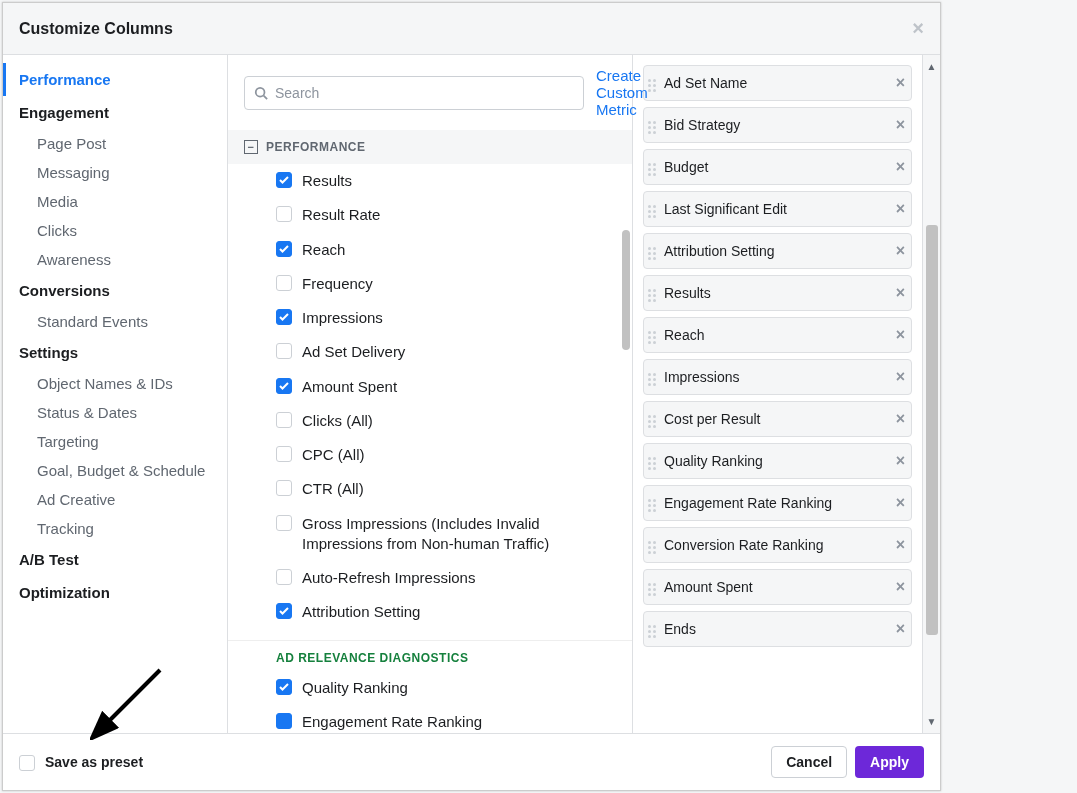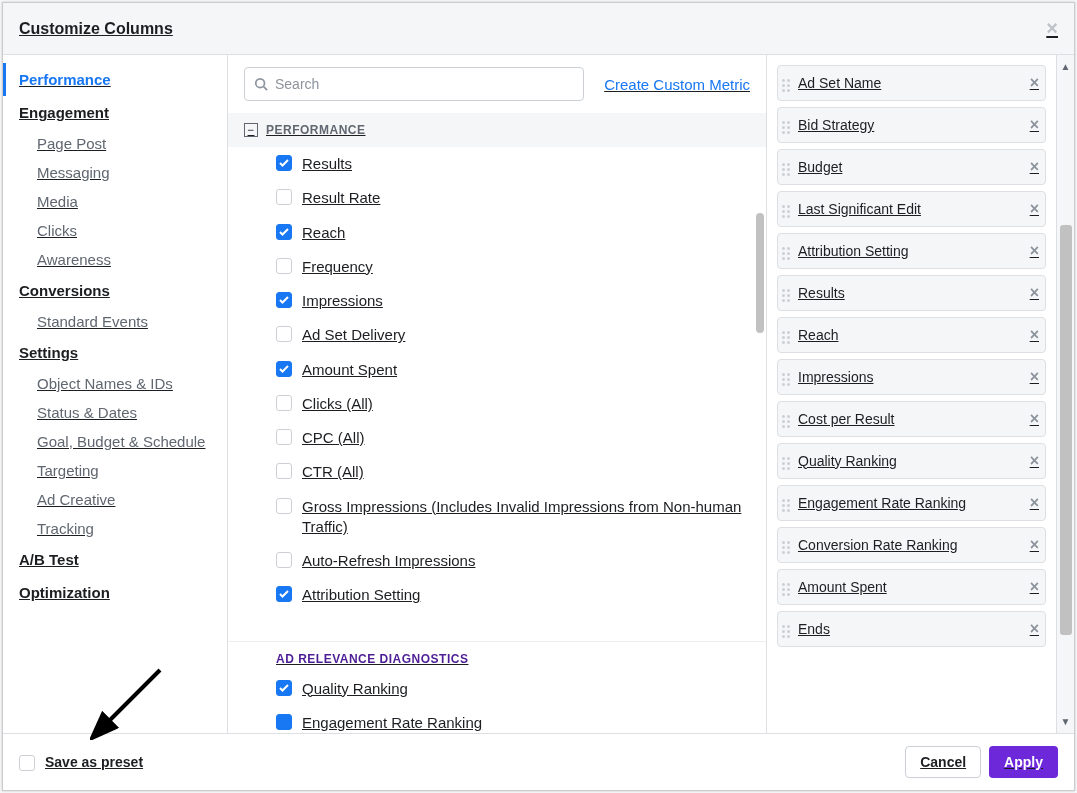--- a/index.html
+++ b/index.html
@@ -1,18 +1,18 @@
 <!DOCTYPE html>
 <html><head>
 <meta charset="utf-8">
 <style>
 * { box-sizing: border-box; margin: 0; padding: 0; }
 body { font-family: -apple-system, BlinkMacSystemFont, "Segoe UI", Helvetica, Arial, sans-serif; font-size: 14px; color: #1c1e21; background: #f5f6f7; width: 1077px; height: 793px; overflow: hidden; position: relative; }
 
-.modal { background: #fff; border: 1px solid #ccc; width: 1073px; height: 789px; margin: 2px; display: flex; flex-direction: column; box-shadow: 0 0 2px rgba(0,0,0,0.2); text-decoration: underline; }
+.modal { background: #fff; border: 1px solid #ccc; width: 939px; height: 789px; margin: 2px; display: flex; flex-direction: column; box-shadow: 0 0 2px rgba(0,0,0,0.2); }
 
 .modal-header { background: #f5f6f7; border-bottom: 1px solid #dddfe2; padding: 14px 16px; display: flex; align-items: center; justify-content: space-between; }
 .modal-header h1 { font-size: 16px; font-weight: 600; color: #1c1e21; }
 .close-x { color: #bec3c9; font-size: 20px; font-weight: bold; cursor: pointer; }
 
 .modal-body { display: flex; flex: 1; min-height: 0; }
 
 .sidebar { width: 225px; border-right: 1px solid #dddfe2; padding: 8px 0; overflow-y: auto; }
 .side-cat { padding: 8px 16px; font-size: 15px; font-weight: 600; color: #1c1e21; cursor: pointer; }
 .side-cat.active { color: #1877f2; border-left: 3px solid #1877f2; padding-left: 13px; }
@@ -22,21 +22,21 @@
 .center-top { padding: 12px 16px; display: flex; align-items: center; gap: 12px; }
 .search-wrap { position: relative; flex: 0 0 340px; }
 .search-wrap svg { position: absolute; left: 10px; top: 50%; transform: translateY(-50%); }
 .search-input { width: 100%; padding: 8px 14px 8px 30px; border: 1px solid #ccd0d5; border-radius: 4px; font-size: 14px; color: #1c1e21; }
 .search-input::placeholder { color: #8d949e; }
 .create-metric { color: #1877f2; font-size: 15px; margin-left: auto; cursor: pointer; }
 
 .metrics-scroll { flex: 1; overflow-y: auto; position: relative; }
 .section-head { background: #f5f6f7; padding: 10px 16px; display: flex; align-items: center; gap: 8px; font-size: 12px; font-weight: 600; color: #606770; letter-spacing: 0.5px; text-transform: uppercase; }
 .sect-icon { width: 14px; height: 14px; border: 1px solid #606770; display: inline-flex; align-items: center; justify-content: center; font-size: 11px; line-height: 1; }
-.subsection { padding: 10px 16px 6px 48px; font-size: 12px; font-weight: 600; color: #4c1d95; letter-spacing: 0.5px; text-transform: uppercase; border-top: 1px solid #eee; margin-top: 28px; }
+.subsection { padding: 10px 16px 6px 48px; font-size: 12px; font-weight: 600; color: #15803d; letter-spacing: 0.5px; text-transform: uppercase; border-top: 1px solid #eee; margin-top: 10px; }
 .metric-row { display: flex; align-items: flex-start; gap: 10px; padding: 7px 16px 7px 48px; font-size: 15px; color: #1c1e21; cursor: pointer; }
 .cb { width: 16px; height: 16px; border: 1px solid #ccd0d5; border-radius: 3px; flex-shrink: 0; display: inline-flex; align-items: center; justify-content: center; background: #fff; margin-top: 1px; }
 .cb.checked { background: #1877f2; border-color: #1877f2; }
 .cb.checked svg { display: block; }
 .cb svg { display: none; }
 .metric-label { line-height: 1.35; }
 
 .fake-scrollbar { position: absolute; right: 2px; top: 100px; width: 8px; height: 120px; background: #c1c1c1; border-radius: 4px; }
 
 .right-panel { width: 290px; border-left: 1px solid #dddfe2; background: #fff; display: flex; flex-direction: column; }
@@ -84,22 +84,22 @@
         <div class="side-sub">Page Post</div>
         <div class="side-sub">Messaging</div>
         <div class="side-sub">Media</div>
         <div class="side-sub">Clicks</div>
         <div class="side-sub">Awareness</div>
         <div class="side-cat">Conversions</div>
         <div class="side-sub">Standard Events</div>
         <div class="side-cat">Settings</div>
         <div class="side-sub">Object Names &amp; IDs</div>
         <div class="side-sub">Status &amp; Dates</div>
+        <div class="side-sub">Targeting</div>
         <div class="side-sub">Goal, Budget &amp; Schedule</div>
-        <div class="side-sub">Targeting</div>
         <div class="side-sub">Ad Creative</div>
         <div class="side-sub">Tracking</div>
         <div class="side-cat">A/B Test</div>
         <div class="side-cat">Optimization</div>
       </div>
 
     <div class="center">
       <div class="center-top">
         <div class="search-wrap">
           <svg width="14" height="14" viewBox="0 0 16 16">

